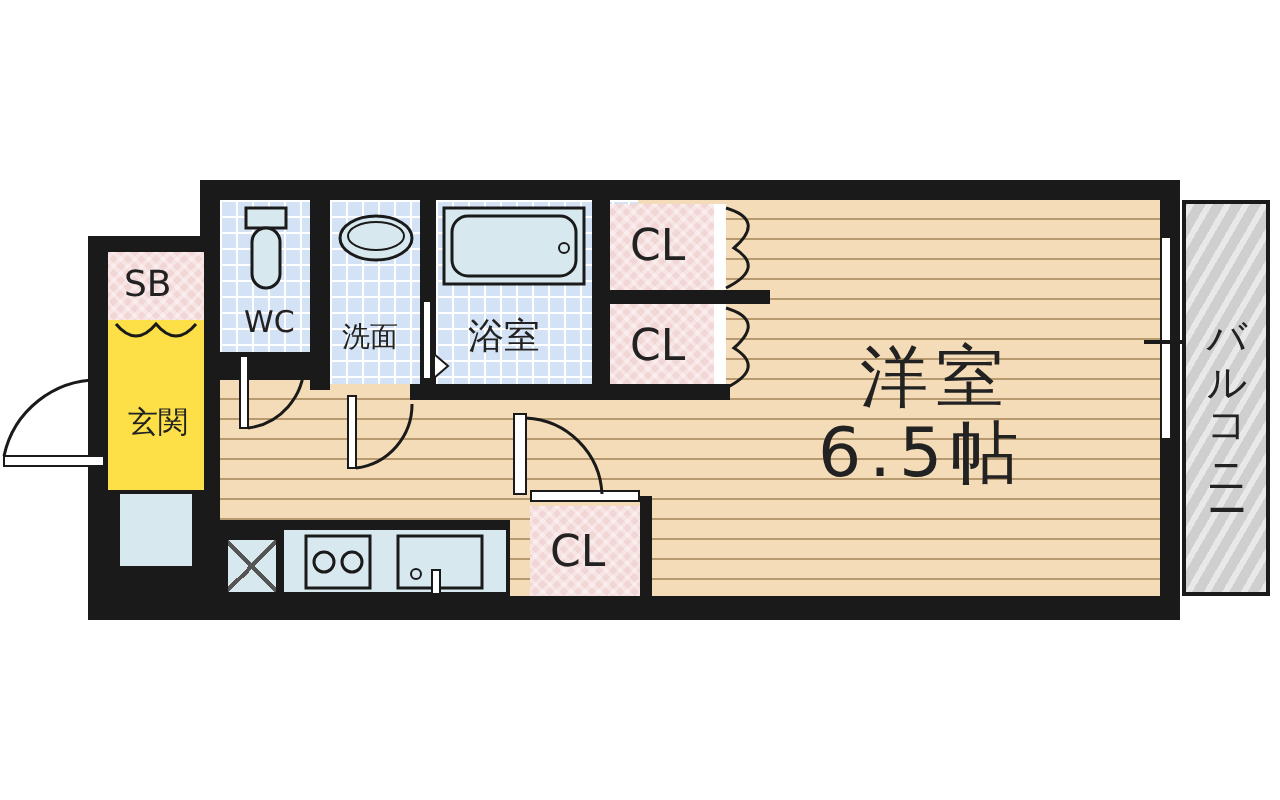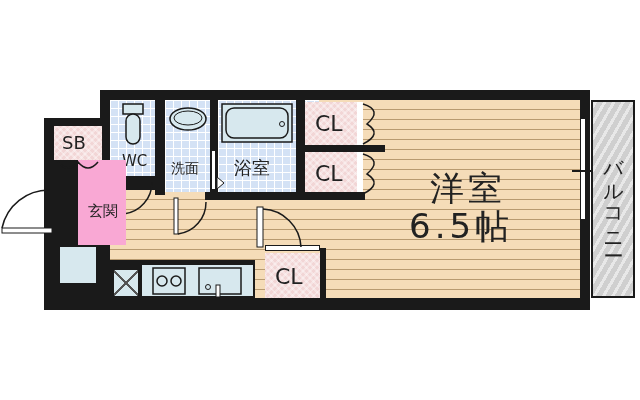--- a/index.html
+++ b/index.html
@@ -2,21 +2,21 @@
 <html><head>
 <meta charset="utf-8">
 <style>
   html, body { margin: 0; padding: 0; background: #ffffff; }
   body { width: 640px; height: 400px; position: relative; overflow: hidden; font-family: "DejaVu Sans", sans-serif; }
   .abs { position: absolute; box-sizing: border-box; }
   .wall { background: #1a1a1a; }
   .wood { background-color: #f5dcb8; background-image: repeating-linear-gradient(to bottom, transparent 0, transparent 9px, #b89a70 9px, #b89a70 10px); }
   .tile { background-color: #d4e2f5; background-image: linear-gradient(#ffffff 1px, transparent 1px), linear-gradient(90deg, #ffffff 1px, transparent 1px); background-size: 8px 8px; }
   .closet { background-color: #f2d6d6; background-image: repeating-linear-gradient(45deg, rgba(255,255,255,0.35) 0 2px, transparent 2px 5px), repeating-linear-gradient(-45deg, rgba(255,255,255,0.35) 0 2px, transparent 2px 5px); }
-  .genkan { background: #f9a8d4; margin-left: 24px; }
+  .genkan { background: #fde047; }
   .balcony { background-color: #cfcfcf; background-image: repeating-linear-gradient(-60deg, #e8e8e8 0 3px, transparent 3px 8px); border: 2px solid #1a1a1a; }
   .fixture { background: #d7e8ee; border: 2px solid #1a1a1a; }
   .label { font-family: "DejaVu Sans", sans-serif; color: #222; white-space: nowrap; }
   .label.cl { font-size: 22px; }
   .label.room { font-size: 34px; letter-spacing: 4px; }
   .vert { writing-mode: vertical-rl; font-size: 20px; letter-spacing: 2px; }
   svg { position: absolute; overflow: visible; }
 </style>
 </head>
 <body>

